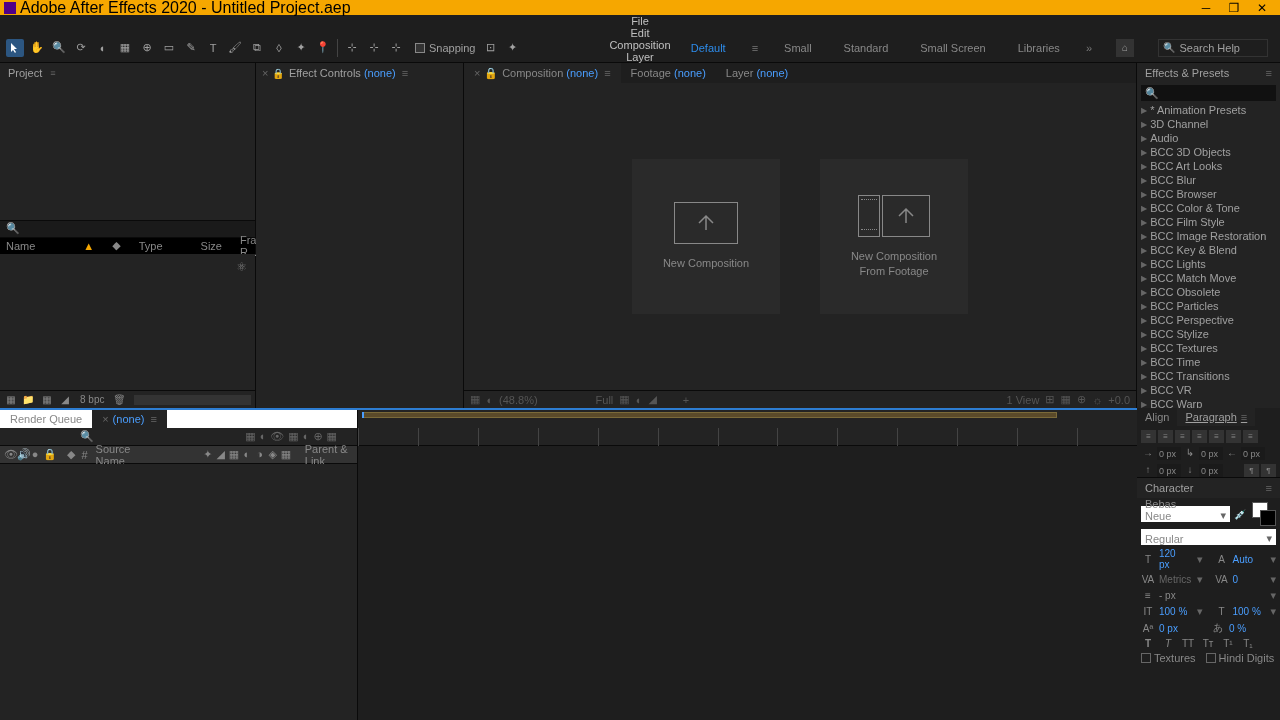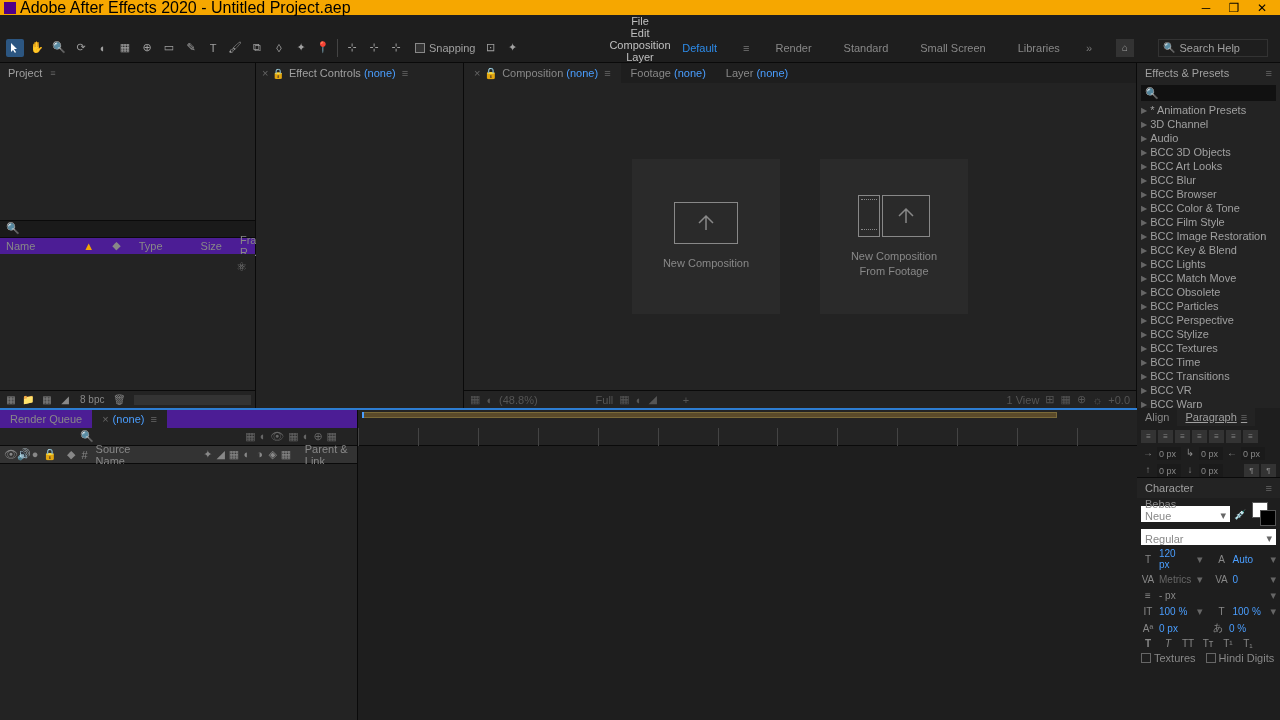--- a/index.html
+++ b/index.html
@@ -32,21 +32,21 @@
 
 
 .main { display: flex; height: 345px; }
 .left-col { width: 464px; display: flex; flex-direction: column; }
 .project-panel { height: 345px; border-right: 1px solid #0a0a0a; display: flex; }
 .proj-left { width: 256px; display: flex; flex-direction: column; border-right: 1px solid #0a0a0a; }
 .panel-tab { background: #232323; padding: 3px 8px; color: #a0a0a0; display: flex; align-items: center; height: 20px; }
 .panel-tab .menu-dots { margin-left: 8px; color: #666; font-size: 9px; }
 .proj-preview { flex: 1; background: #232323; }
 .proj-search { height: 18px; background: #1a1a1a; display: flex; align-items: center; padding: 0 6px; border-top: 1px solid #0a0a0a; border-bottom: 1px solid #0a0a0a; color: #666; }
-.proj-headers { height: 16px; background: #4c1d95; display: flex; align-items: center; padding: 0 6px; font-size: 10px; color: #888; }
+.proj-headers { height: 16px; background: #000000; display: flex; align-items: center; padding: 0 6px; font-size: 10px; color: #888; }
 .proj-headers span { margin-right: 18px; }
 .proj-list { flex: 1; background: #232323; position: relative; }
 .proj-flow-icon { position: absolute; top: 6px; right: 8px; color: #888; font-size: 12px; }
 .proj-footer { height: 18px; background: #232323; display: flex; align-items: center; padding: 0 4px; gap: 4px; border-top: 1px solid #0a0a0a; }
 .proj-footer .pf-btn { width: 14px; height: 14px; color: #888; display:flex; align-items:center; justify-content:center; font-size:10px;}
 .pf-text { color: #888; font-size: 10px; margin: 0 4px; }
 
 .effect-controls { flex: 1; background: #232323; display: flex; flex-direction: column; }
 .ec-tab { display: flex; align-items: center; height: 20px; padding: 0 6px; background: #232323; }
 .ec-tab .lock { color: #666; font-size: 10px; margin-right: 4px; }
@@ -74,21 +74,21 @@
 .panel-header { height: 20px; display: flex; align-items: center; padding: 0 8px; background: #232323; color: #a0a0a0; font-size: 11px; }
 .panel-header .menu-dots { margin-left: auto; color: #666; }
 .ep-search { height: 16px; background: #111; margin: 2px 4px; display: flex; align-items: center; padding: 0 4px; color: #666; }
 .ep-list { flex: 1; overflow: hidden; }
 .ep-item { padding: 1px 4px; color: #a0a0a0; font-size: 10px; display: flex; align-items: center; }
 .ep-item .arrow { color: #666; margin-right: 3px; font-size: 8px; }
 
 
 .timeline { height: 313px; display: flex; border-top: 2px solid #2d7dd2; }
 .tl-left { width: 358px; display: flex; flex-direction: column; background: #232323; border-right: 1px solid #0a0a0a; }
-.tl-tabs { height: 18px; display: flex; align-items: center; background: #4c1d95; }
+.tl-tabs { height: 18px; display: flex; align-items: center; background: #ffffff; }
 .tl-tab { padding: 0 10px; color: #888; font-size: 10px; height: 100%; display: flex; align-items: center; }
 .tl-tab.active { background: #232323; }
 .tl-tab .none { color: #4a9eff; }
 .tl-search { height: 18px; background: #232323; display: flex; align-items: center; padding: 0 20px 0 80px; color: #666; border-bottom: 1px solid #0a0a0a; }
 .tl-search .tl-sr-icons { margin-left: auto; display: flex; gap: 4px; }
 .tl-headers { height: 18px; background: #333; display: flex; align-items: center; font-size: 9px; color: #888; border-bottom: 1px solid #0a0a0a; }
 .tl-h-icons { display: flex; gap: 3px; padding: 0 4px; }
 .tl-h-icons span { width: 10px; text-align: center; }
 .tl-body { flex: 1; background: #232323; }
 .tl-right { flex: 1; display: flex; flex-direction: column; background: #1e1e1e; }
@@ -178,21 +178,21 @@
   <div class="snapping">
     <div class="snapping-box"></div>
     <span>Snapping</span>
   </div>
   <div class="tool-btn" style="margin-left:6px;">⊡</div>
   <div class="tool-btn">✦</div>
 
   <div class="workspace-tabs">
     <span class="ws-tab active">Default</span>
     <span class="ws-menu">≡</span>
-    <span class="ws-tab">Render</span>
+    <span class="ws-tab">Small</span>
     <span class="ws-tab">Standard</span>
     <span class="ws-tab">Small Screen</span>
     <span class="ws-tab">Libraries</span>
     <span class="ws-menu">»</span>
     <div class="home-btn">⌂</div>
     <div class="search-box">
       <span>🔍</span>
       <span>Search Help</span>
     </div>
   </div>

